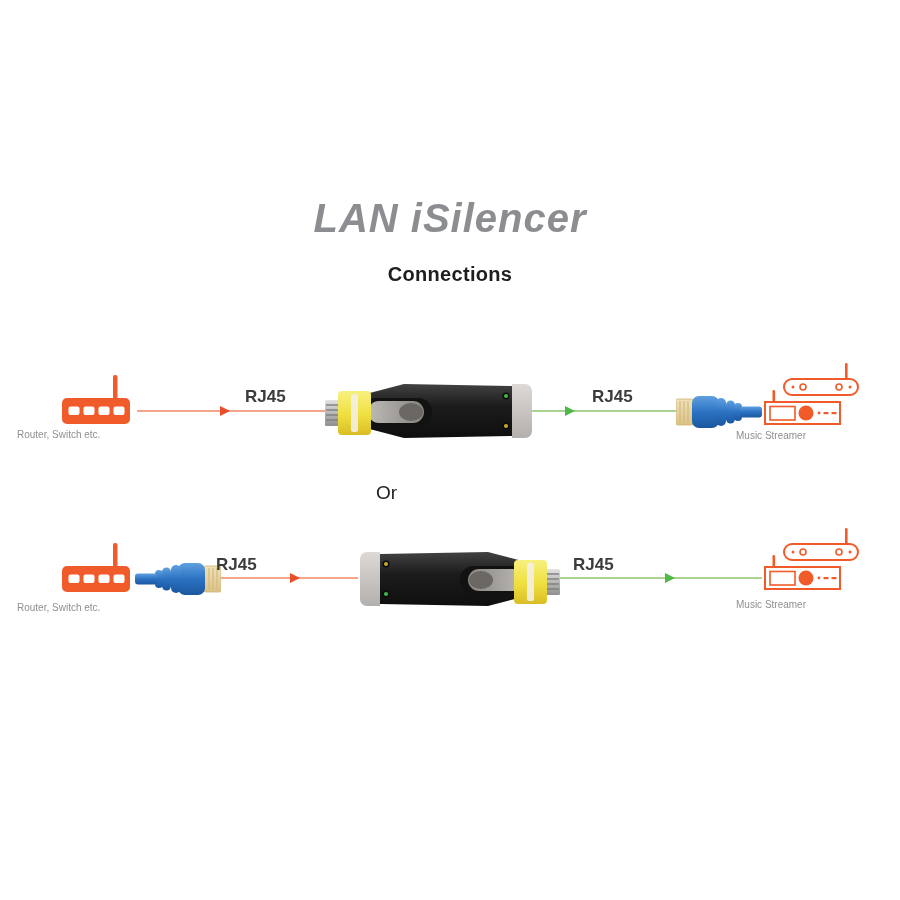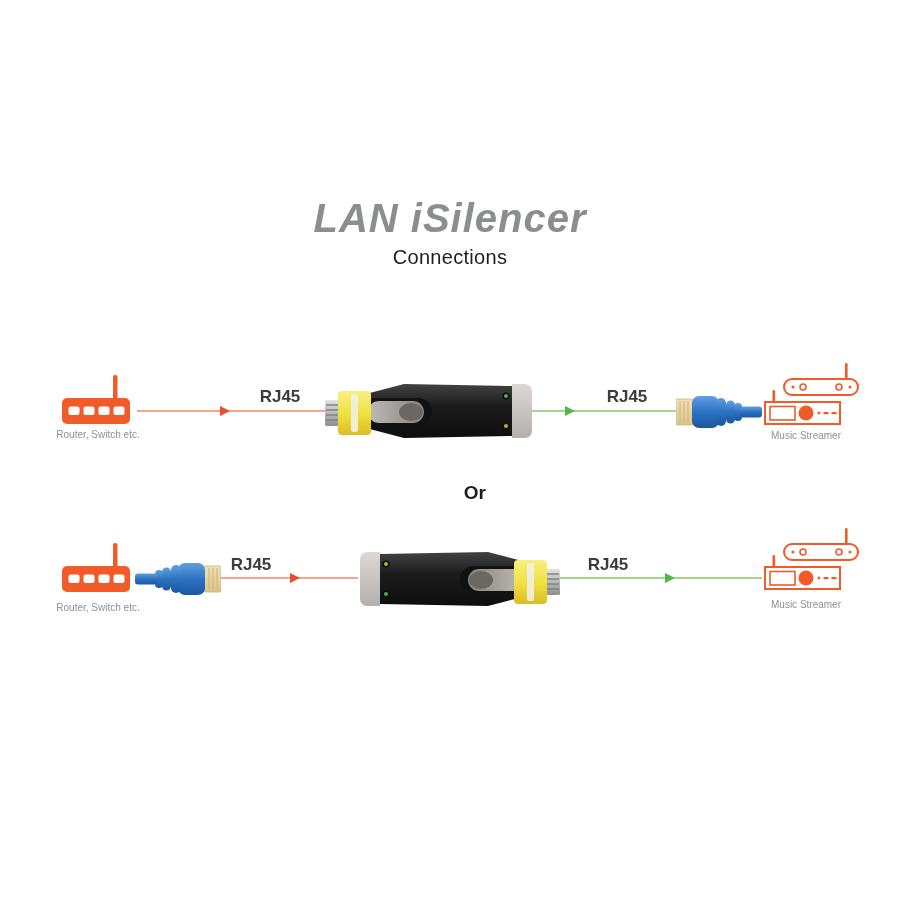--- a/index.html
+++ b/index.html
@@ -2,34 +2,34 @@
 <html style="--orange: #F15A29; --orange-line: #F4A58A; --orange-arrow: #E94E2B; --green-line: #A8D48F; --green-arrow: #4FB848; --led-green: #3FB54A; --led-yellow: #C4A828; --title-gray: #8B8D90; --label-gray: #8E9093; --text-dark: #3C3C3C; --heading-dark: #1E1E1E;"><head>
 <meta charset="utf-8">
 <style>
   html,body{margin:0;padding:0;background:#fff;}
   .canvas{position:relative;width:900px;height:884px;background:#fff;overflow:hidden;
           font-family:"Liberation Sans",sans-serif;}
 
   
   .titles{position:absolute;top:196px;left:0;width:900px;text-align:center;}
   .title{font-size:40px;font-weight:bold;font-style:italic;color:var(--title-gray);letter-spacing:1px;}
-  .subtitle{margin-top:5px;font-size:20px;font-weight:normal;color:var(--heading-dark);letter-spacing:.3px;}
-  .or{position:absolute;top:482px;left:376px;width:110px;text-align:right;
-      font-size:19px;font-weight:bold;color:var(--heading-dark);}
+  .subtitle{margin-top:22px;font-size:20px;font-weight:bold;color:var(--heading-dark);letter-spacing:.3px;}
+  .or{position:absolute;top:482px;left:376px;width:110px;text-align:left;
+      font-size:19px;font-weight:normal;color:var(--heading-dark);}
 
   
   .row{position:absolute;left:0;width:900px;height:132px;}
   .row1{top:350px;}
   .row2{top:517px;}
   .icon{position:absolute;}
   .icon svg{display:block;}
   .mirror svg{transform:scaleX(-1);}
 
   
-  .lbl{position:absolute;text-align:center;}
+  .lbl{position:absolute;text-align:left;}
   .gray{font-size:10px;color:var(--label-gray);}
   .rj45{font-size:17px;font-weight:600;color:var(--text-dark);width:70px;}
 
   
   .line{position:absolute;height:2px;}
   .orange-line{background:var(--orange-line);}
   .green-line{background:var(--green-line);}
   .arrow{position:absolute;width:0;height:0;border-top:5px solid transparent;border-bottom:5px solid transparent;}
   .orange-arrow{border-left:10px solid var(--orange-arrow);}
   .green-arrow{border-left:10px solid var(--green-arrow);}

